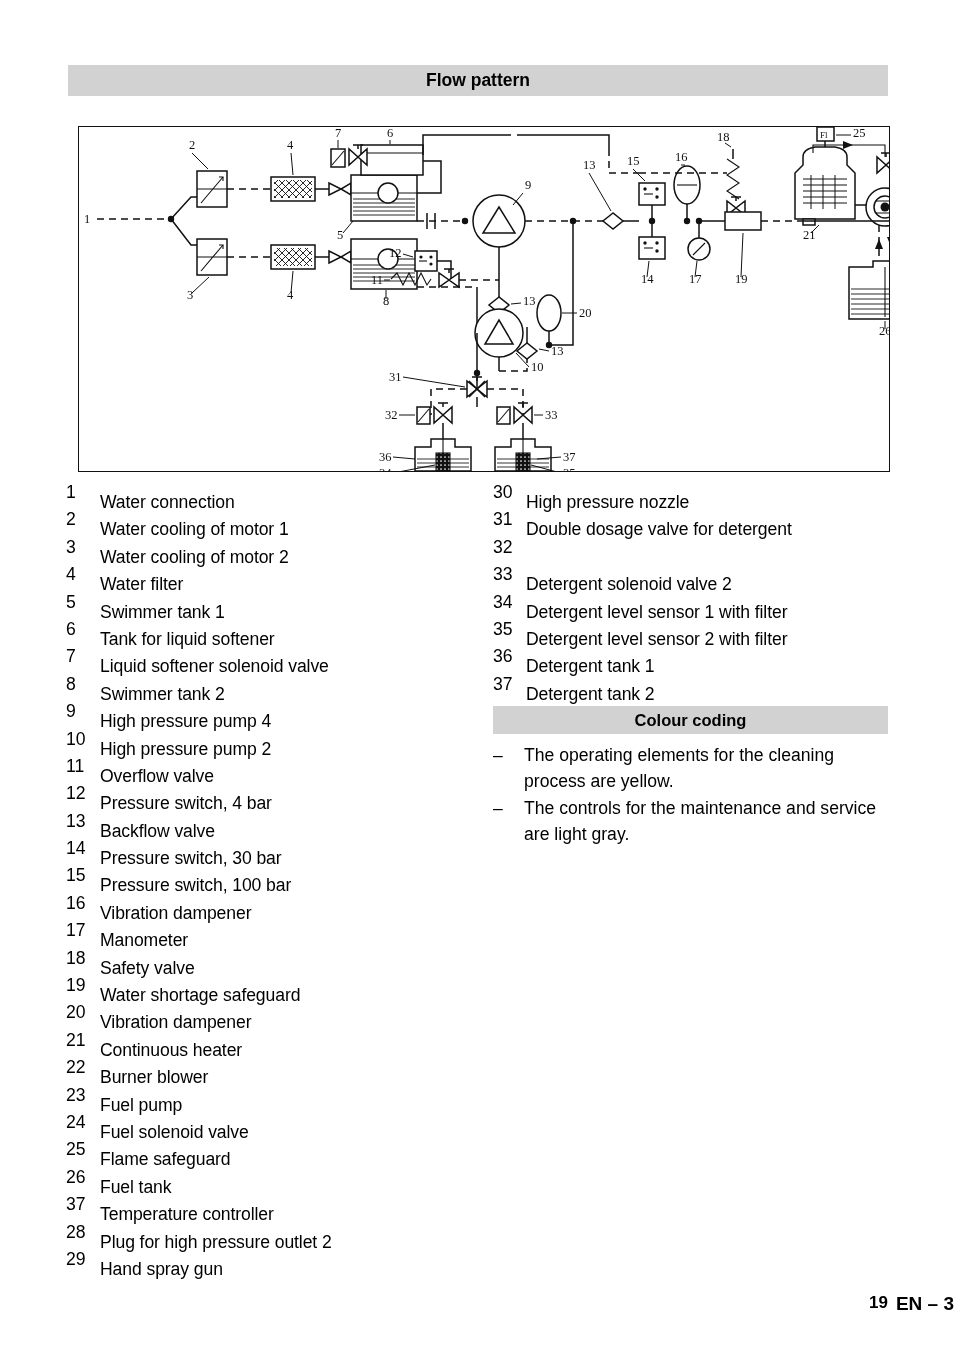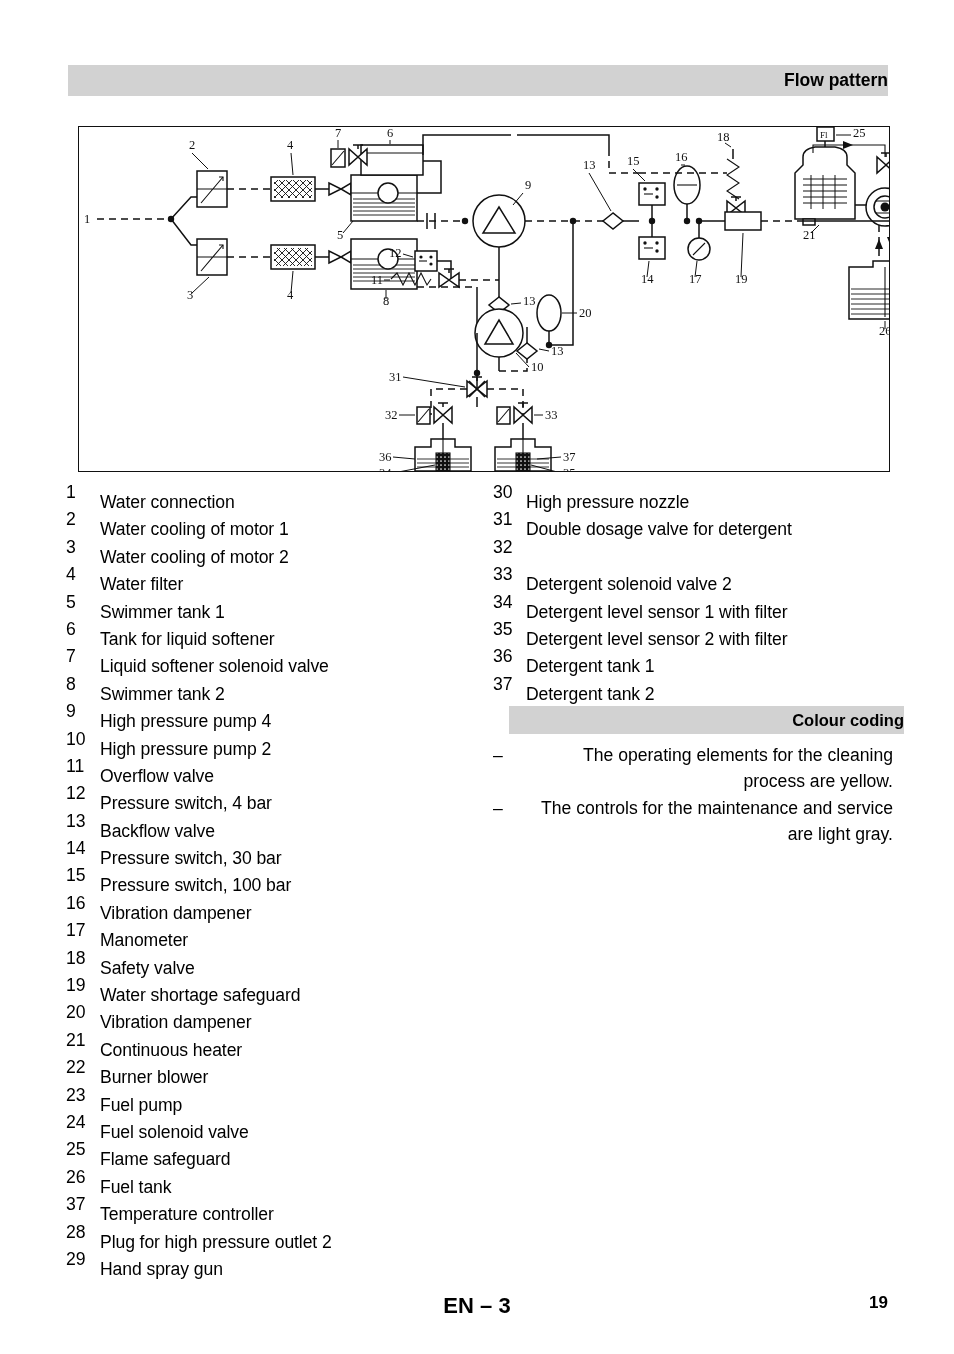--- a/index.html
+++ b/index.html
@@ -12,31 +12,31 @@
     font-family: "Liberation Sans", sans-serif;
     color: #000;
     -webkit-font-smoothing: antialiased;
   }
   .page { position: absolute; inset: 0; }
 
   
   .band {
     position: absolute;
     background: #d2d2d2;
-    text-align: right;
+    text-align: center;
     font-weight: bold;
     color: #000;
   }
   #flow-band {
     left: 68px; top: 65px; width: 820px; height: 31px;
     line-height: 31px; font-size: 17.5px;
   }
   #colour-band {
     left: 493px; top: 706px; width: 395px; height: 28px;
-    line-height: 28px; font-size: 16.5px; margin-left: 16px;
+    line-height: 28px; font-size: 16.5px;
   }
 
   
   #diagram-frame {
     position: absolute;
     left: 78px; top: 126px;
     width: 810px; height: 344px;
     border: 1.4px solid #111;
     background: #fff;
     overflow: hidden;
@@ -73,28 +73,28 @@
   }
   .bullet-row {
     display: flex;
     align-items: flex-start;
     margin-bottom: 1px;
   }
   .bullet-dash {
     flex: 0 0 31px;
     width: 31px;
   }
-  .bullet-text { flex: 1 1 auto; text-align: right; }
+  .bullet-text { flex: 1 1 auto; }
 
   
   #footer-center {
     position: absolute;
     left: 0; top: 1293px; width: 954px;
-    text-align: center;
-    font-size: 22px;
+    text-align: right;
+    font-size: 19px;
     font-weight: bold;
   }
   #footer-page {
     position: absolute;
     right: 66px; top: 1293px;
     font-size: 17px;
     font-weight: bold;
   }
 
   

